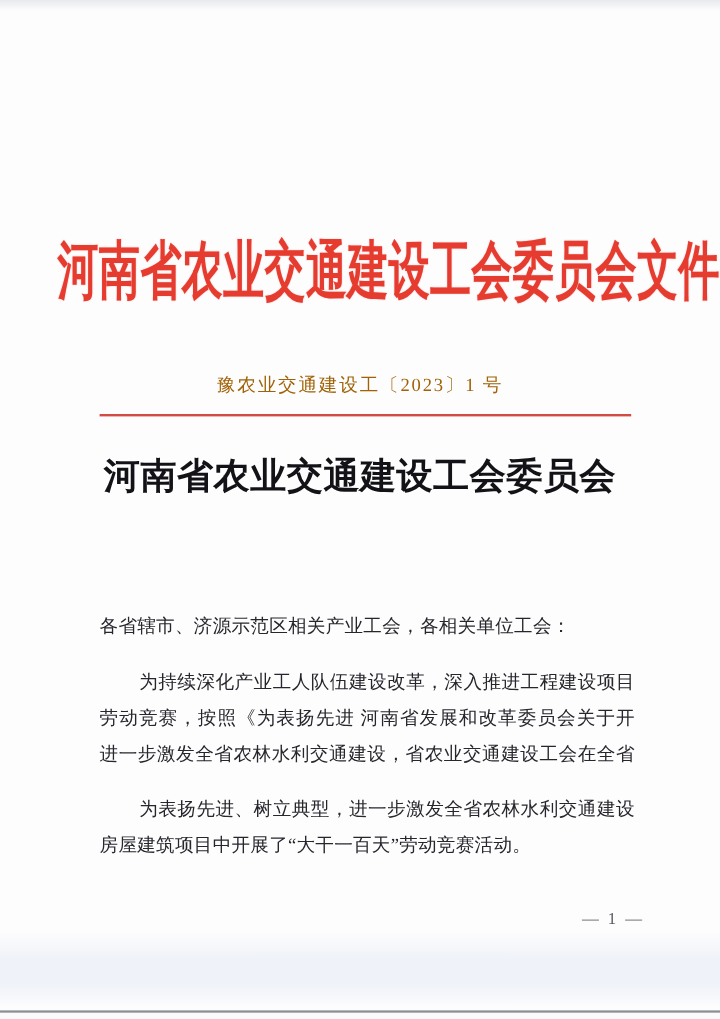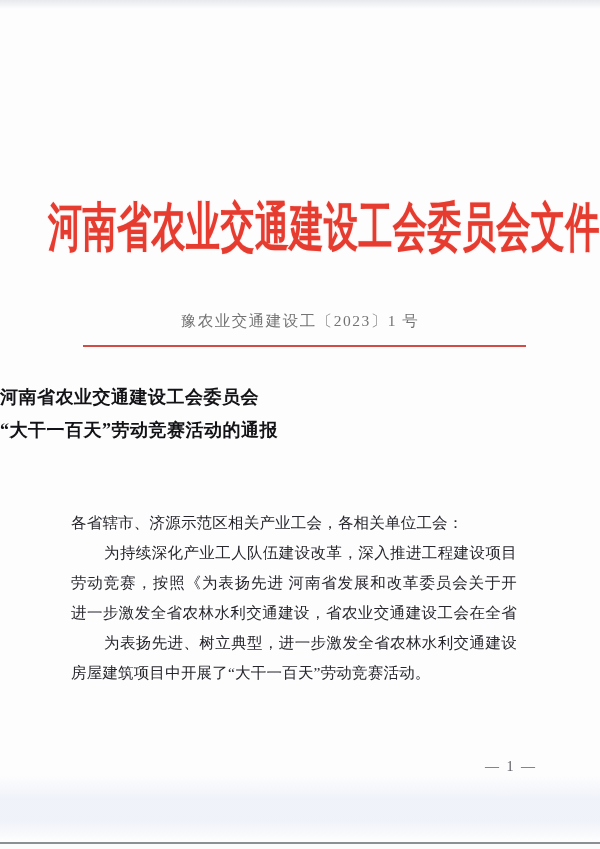--- a/index.html
+++ b/index.html
@@ -70,73 +70,74 @@
 
   
   .doc-number {
     position: absolute;
     top: 311px;
     left: 0;
     width: 100%;
     text-align: center;
     font-size: 15.5px;
     letter-spacing: 1.5px;
-    color: #737373;
+    color: #a16207;
   }
 
   
   .red-rule {
     position: absolute;
     top: 345px;
     left: 83px;
     width: 443px;
     height: 2px;
     background: #d24b44;
   }
 
   
   .doc-title {
     position: absolute;
     top: 381px;
     left: 0;
     width: 100%;
-    text-align: left;
-    font-size: 18px;
+    text-align: center;
+    font-size: 30px;
     font-weight: 700;
     color: #131317;
     letter-spacing: 0.5px;
   }
   .doc-title .t-line {
     line-height: 33px;
     white-space: nowrap;
   }
 
   
   .doc-body {
     position: absolute;
     top: 508px;
-    left: 71px;
+    left: 83px;
     width: 446px;
     font-size: 15.5px;
     color: #26262c;
     letter-spacing: 0.2px;
   }
   .doc-body .b-line {
     line-height: 30px;
     height: 30px;
     white-space: nowrap;
     text-align: left;
   }
   .doc-body .b-line.fill {
     text-align: justify;
     text-align-last: justify;
     white-space: normal;
   }
   .doc-body .b-line.indent {
     padding-left: 33px;
+    margin-top: 16px;
   }
 
   
   .page-number {
     position: absolute;
     top: 759px;
     left: 468px;
     width: 86px;
     text-align: center;
     font-size: 14px;
@@ -154,21 +155,20 @@
   <div class="red-header">
     <span class="stretch">河南省农业交通建设工会委员会文件</span>
   </div>
 
   <div class="doc-number">豫农业交通建设工〔2023〕1 号</div>
 
   <div class="red-rule"></div>
 
   <div class="doc-title">
     <div class="t-line">河南省农业交通建设工会委员会</div>
-    <div class="t-line">“大干一百天”劳动竞赛活动的通报</div>
   </div>
 
   <div class="doc-body">
     <div class="b-line">各省辖市、济源示范区相关产业工会，各相关单位工会：</div>
     <div class="b-line fill indent">为持续深化产业工人队伍建设改革，深入推进工程建设项目</div>
     <div class="b-line fill">劳动竞赛，按照《为表扬先进 河南省发展和改革委员会关于开</div>
     <div class="b-line fill">进一步激发全省农林水利交通建设，省农业交通建设工会在全省</div>
     <div class="b-line fill indent">为表扬先进、树立典型，进一步激发全省农林水利交通建设</div>
     <div class="b-line">房屋建筑项目中开展了“大干一百天”劳动竞赛活动。</div>
   </div>

